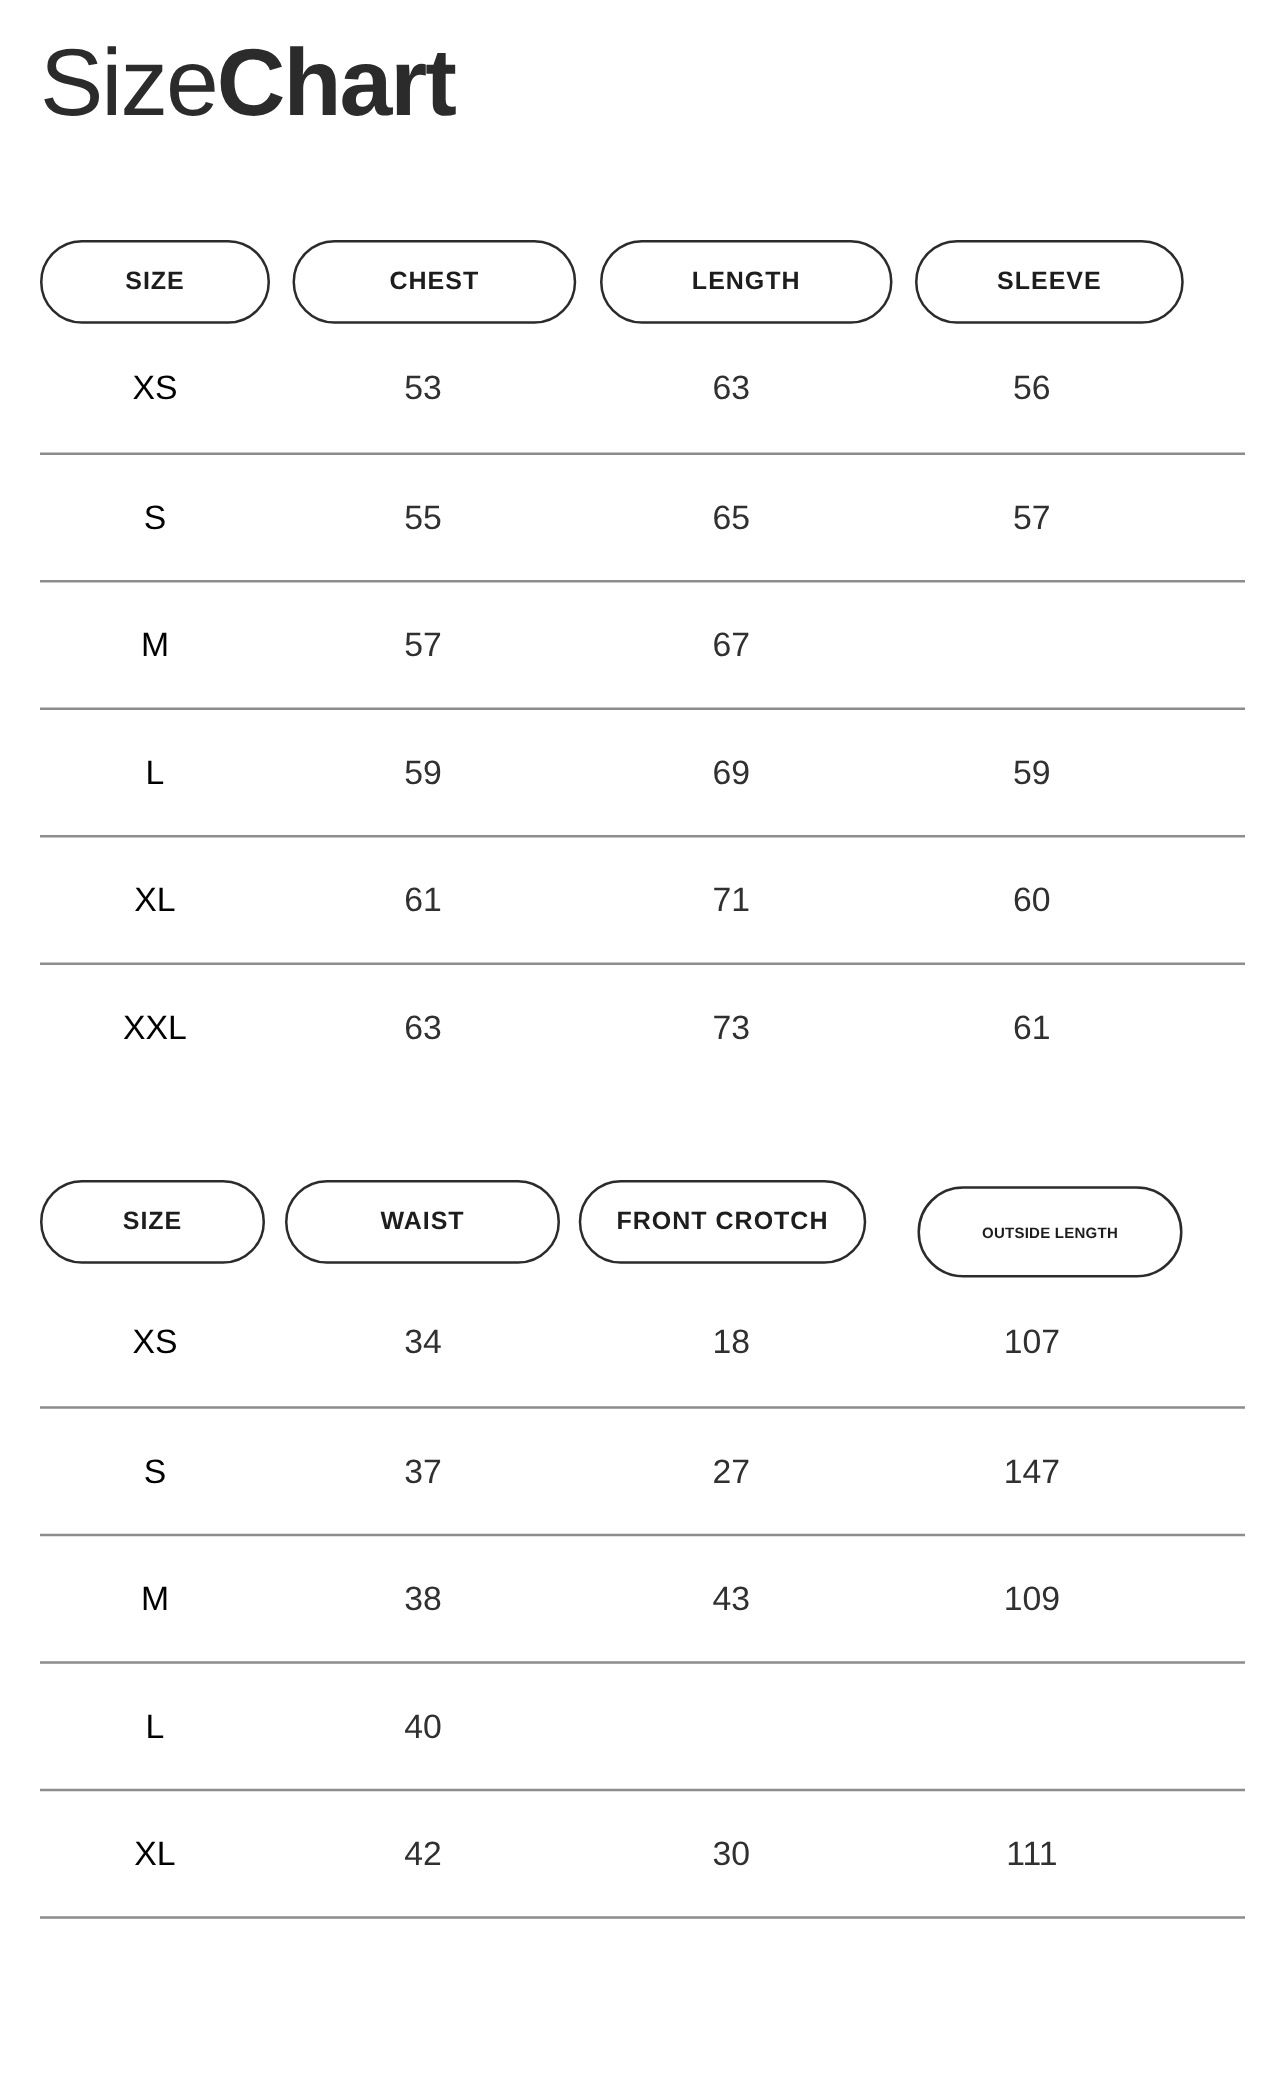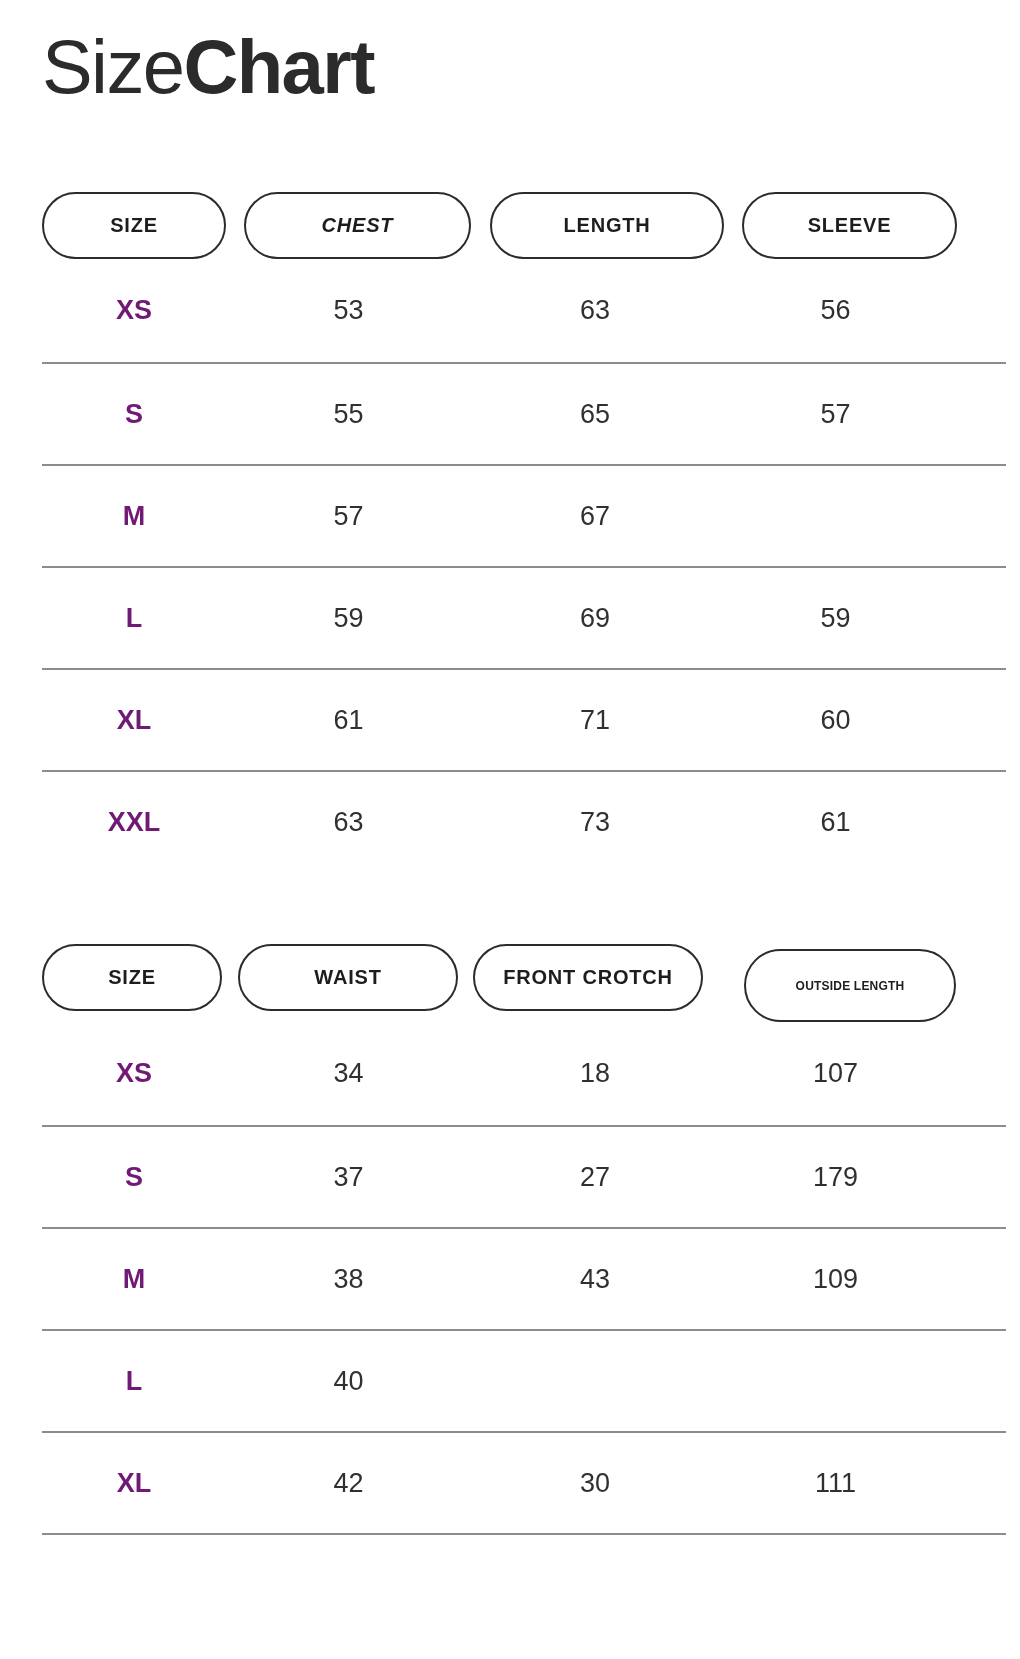--- a/index.html
+++ b/index.html
@@ -16,21 +16,21 @@
     font-family: "Liberation Sans", sans-serif;
     color: #2b2b2b;
     -webkit-font-smoothing: antialiased;
   }
 
   .page {
     position: relative;
     width: 964px;
     height: 1659px;
     box-sizing: border-box;
-    padding: 0 34px;
+    padding: 0 24px;
   }
 
   
   .title {
     margin: 0;
     padding: 26px 0 0 8px;
     font-size: 76px;
     line-height: 1.08;
     letter-spacing: -1.6px;
     color: #2b2b2b;
@@ -71,21 +71,21 @@
     font-size: 20px;
     font-weight: 700;
     letter-spacing: 0.8px;
     color: #1d1d1d;
     white-space: nowrap;
     text-align: center;
   }
 
   
   #table-apparel .pill.c0 { width: 184px; }
-  #table-apparel .pill.c1 { width: 227px; margin-left: 18px; font-style: italic; }
+  #table-apparel .pill.c1 { width: 227px; margin-left: 18px; }
   #table-apparel .pill.c2 { width: 234px; margin-left: 19px; }
   #table-apparel .pill.c3 { width: 215px; margin-left: 18px; }
 
   
   #table-bottoms .pill.c0 { width: 180px; }
   #table-bottoms .pill.c1 { width: 220px; margin-left: 16px; }
   #table-bottoms .pill.c2 { width: 230px; margin-left: 15px; }
   #table-bottoms .pill.c3 {
     width: 212px;
     margin-left: 41px;
@@ -108,22 +108,22 @@
   }
   .row.last-no-rule { border-bottom: none; }
   .cell {
     font-size: 27px;
     font-weight: 400;
     color: #303030;
     text-align: center;
     white-space: nowrap;
   }
   .cell.size {
-    font-weight: 700;
-    color: #701a75;
+    font-weight: 400;
+    color: #000000;
   }
 
   
   .cell.k0 { width: 184px; }
   .cell.k1 { width: 245px; }
   .cell.k2 { width: 248px; }
   .cell.k3 { width: 233px; }
 
   #table-apparel .rows .row:first-child,
   #table-bottoms .rows .row:first-child { height: 103px; }
@@ -213,21 +213,21 @@
         <div class="cell size k0">XS</div>
         <div class="cell k1">34</div>
         <div class="cell k2">18</div>
         <div class="cell k3">107</div>
       </div>
 
       <div class="row">
         <div class="cell size k0">S</div>
         <div class="cell k1">37</div>
         <div class="cell k2">27</div>
-        <div class="cell k3">179</div>
+        <div class="cell k3">147</div>
       </div>
 
       <div class="row">
         <div class="cell size k0">M</div>
         <div class="cell k1">38</div>
         <div class="cell k2">43</div>
         <div class="cell k3">109</div>
       </div>
 
       <div class="row">

